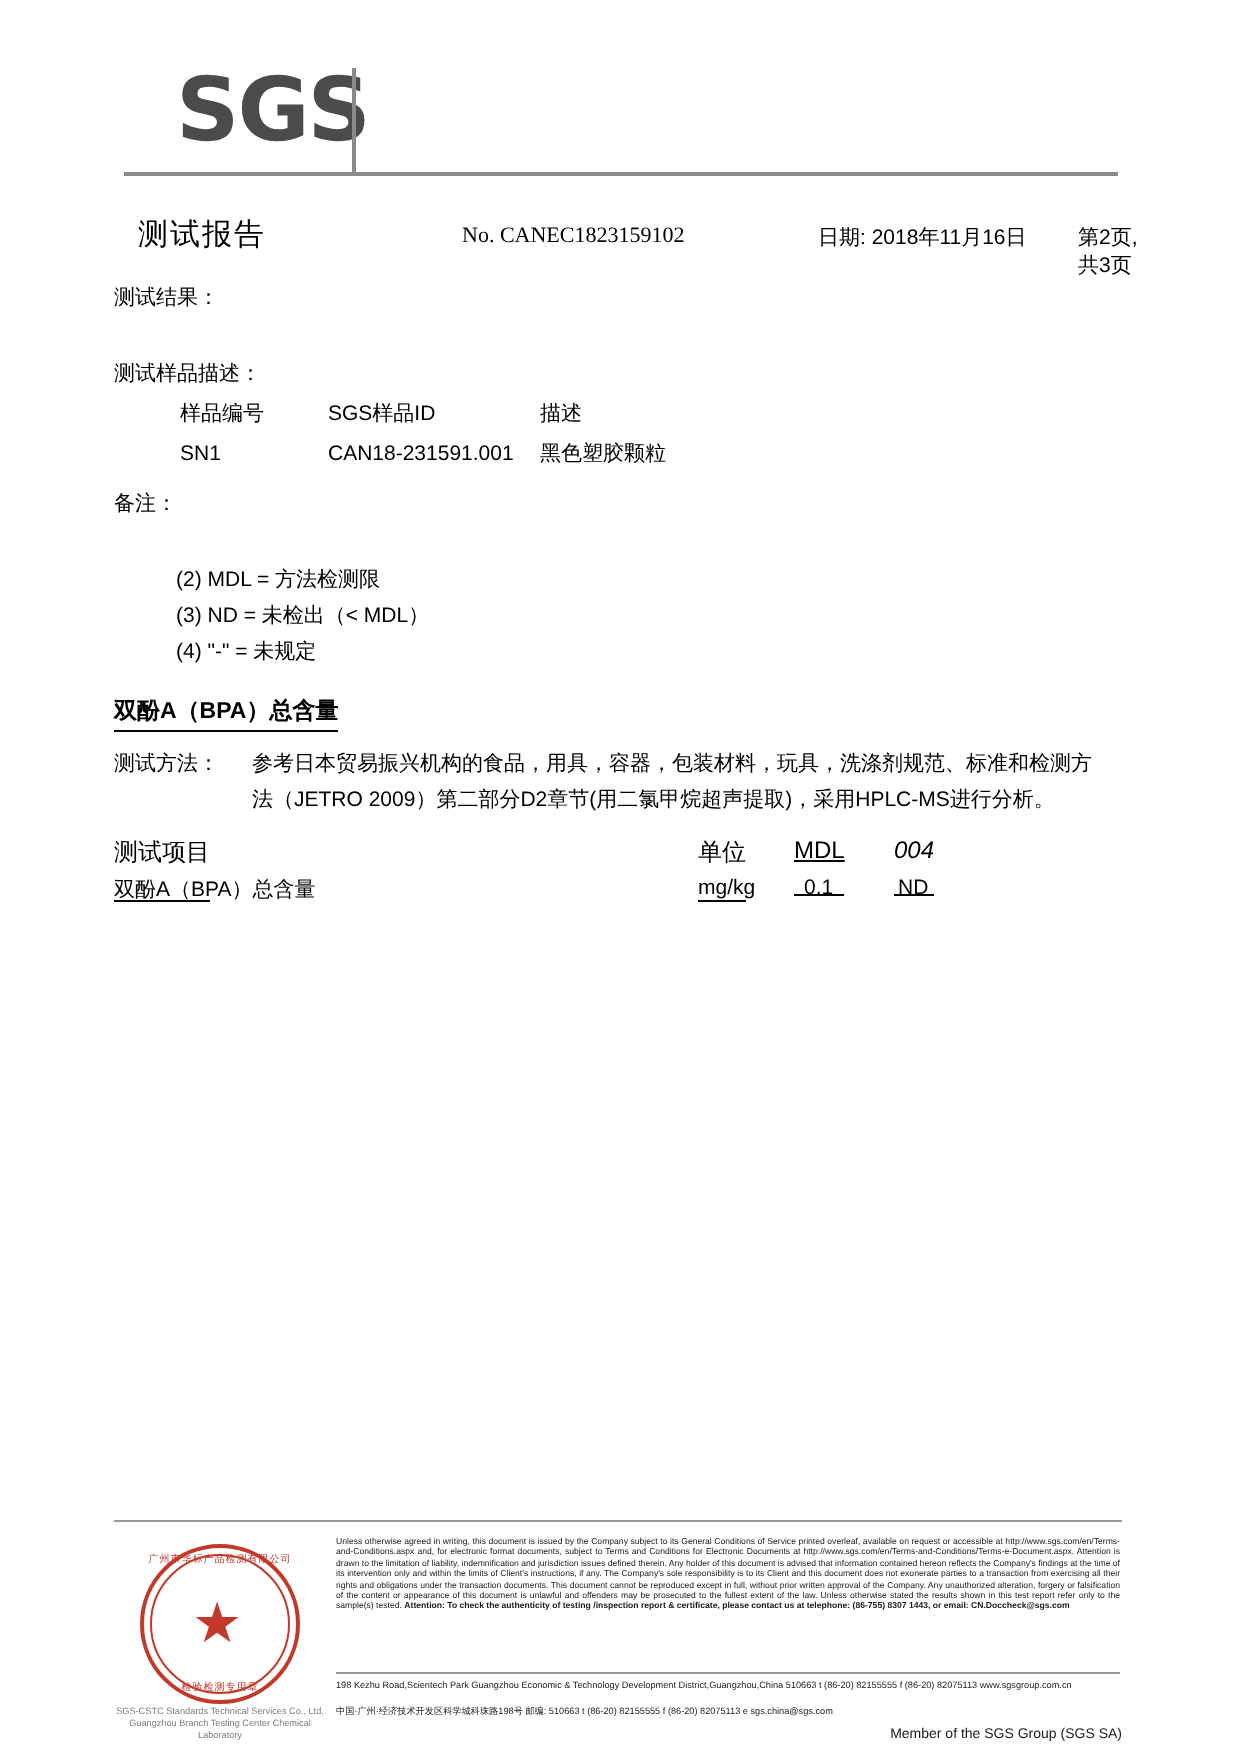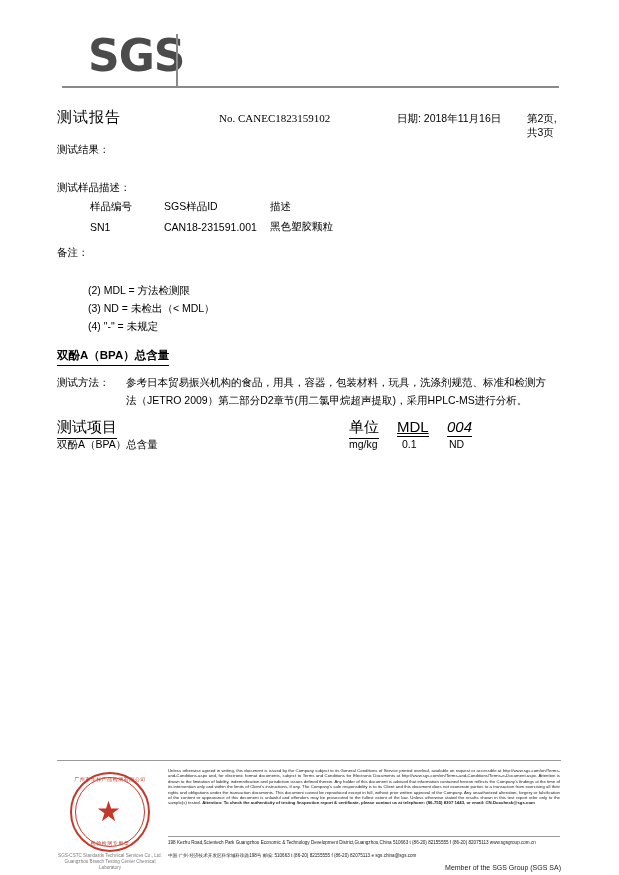--- a/index.html
+++ b/index.html
@@ -48,21 +48,21 @@
     left: 176px;
     top: 34px;
     width: 2px;
     height: 52px;
     background: #8a8a8a;
   }
 
   
   .title-row {
     position: absolute;
-    left: 57px;
+    left: 69px;
     top: 108px;
     width: 504px;
     height: 22px;
   }
   .doc-title {
     position: absolute;
     left: 0;
     top: 0;
     font-size: 15px;
     font-weight: normal;
@@ -146,23 +146,23 @@
     width: 448px;
     font-size: 10.5px;
   }
   .res-head {
     position: relative;
     height: 17px;
   }
   .res-head .rh {
     position: absolute;
     top: 0;
-    font-size: 15px;
+    font-size: 12px;
     border-bottom: 1px solid #000;
-    padding-bottom: 1px;
+    padding-bottom: 15px;
     white-space: nowrap;
   }
   .rh-item { left: 0; }
   .rh-unit { left: 292px; }
   .rh-mdl { left: 340px; text-decoration: underline; }
   .rh-001 { left: 390px; font-style: italic; }
   .res-row {
     position: relative;
     height: 16px;
     margin-top: 3px;

